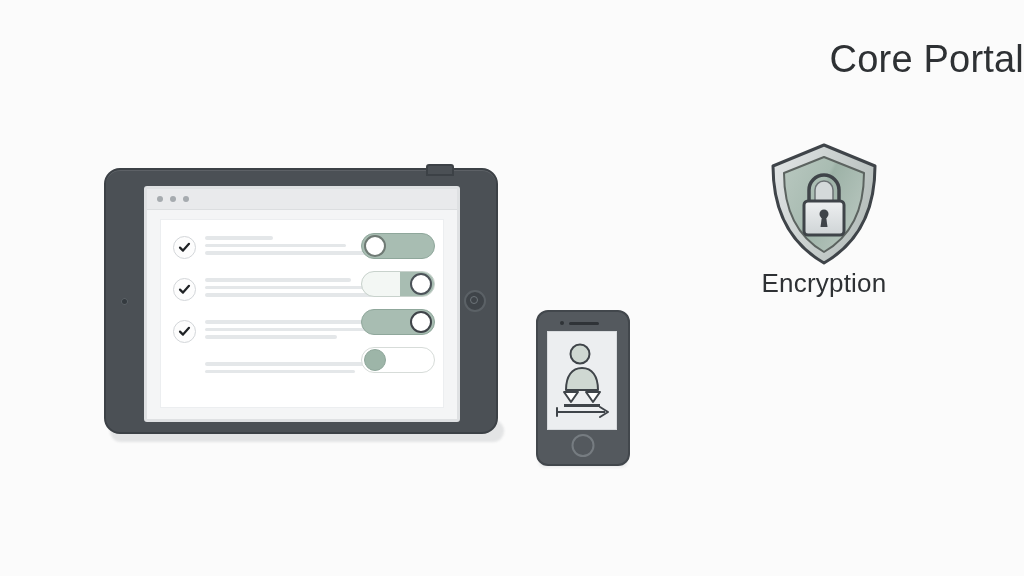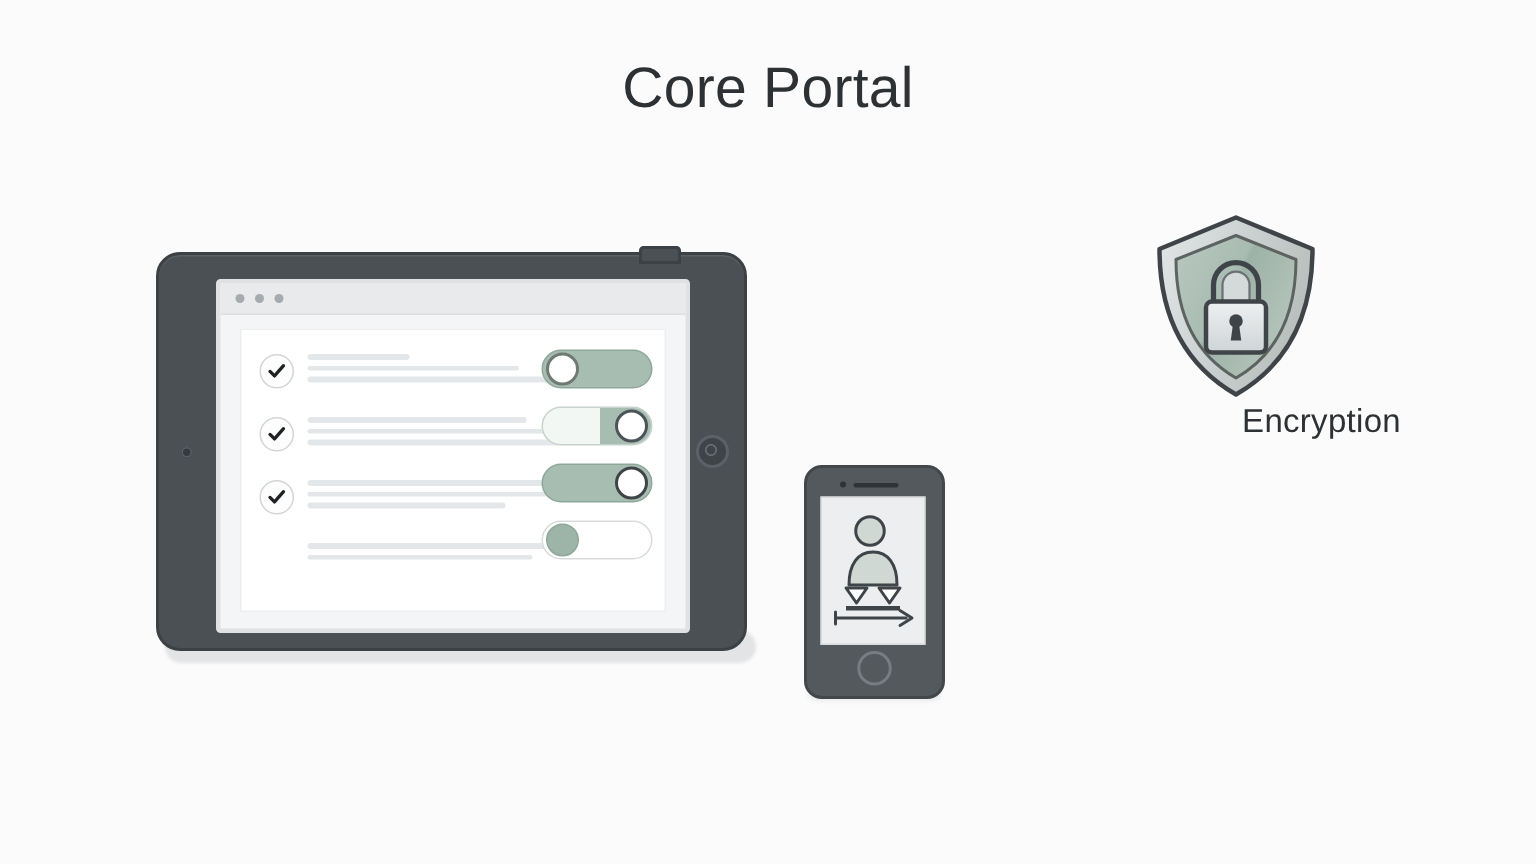--- a/index.html
+++ b/index.html
@@ -19,21 +19,21 @@
     inset: 0;
     background: #fbfbfb;
   }
 
   
   .page-title {
     position: absolute;
     left: 0;
     top: 38px;
     width: 1024px;
-    text-align: center;
+    text-align: right;
     font-size: 38px;
     font-weight: 500;
     letter-spacing: 0.2px;
     color: #2e3134;
   }
 
   
   .tablet-wrap {
     position: absolute;
     left: 104px;
@@ -324,25 +324,24 @@
 
   
   .feature {
     position: absolute;
     width: 220px;
     text-align: center;
   }
   .feature.encryption { left: 714px; top: 140px; }
   .feature.automation { left: 714px; top: 340px; }
   .feature-label {
-    font-size: 22px;
+    font-size: 26px;
     font-weight: 400;
     color: #2e3134;
     letter-spacing: 0.2px;
-    text-align: right;
   }
   .feature-glyph {
     height: 128px;
     display: flex;
     align-items: center;
     justify-content: center;
   }
   .feature.automation .feature-glyph { height: 112px; }
   .feature.automation .feature-label { margin-top: 6px; }
 </style>

